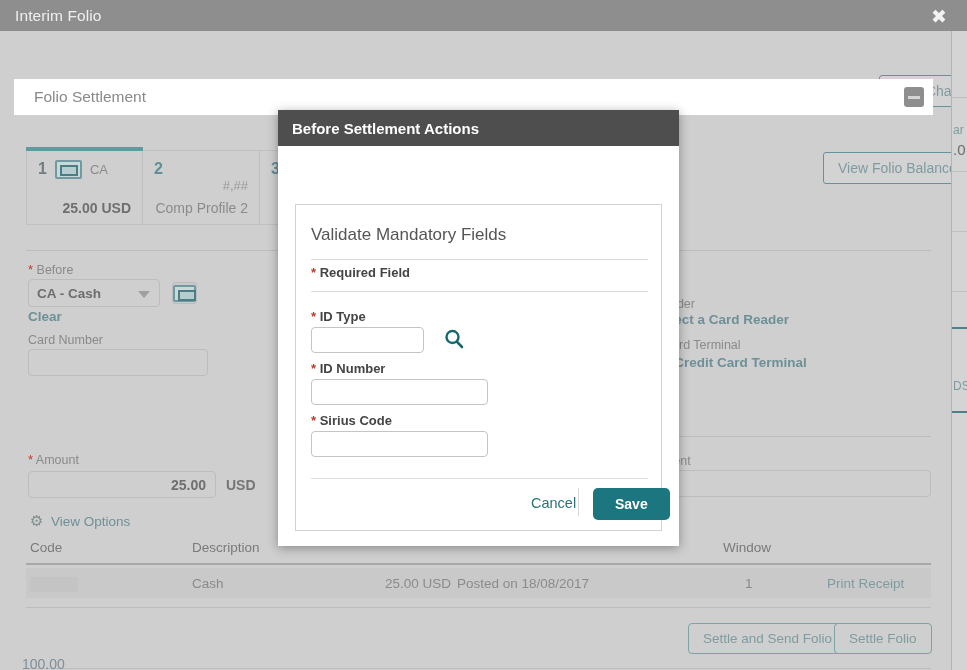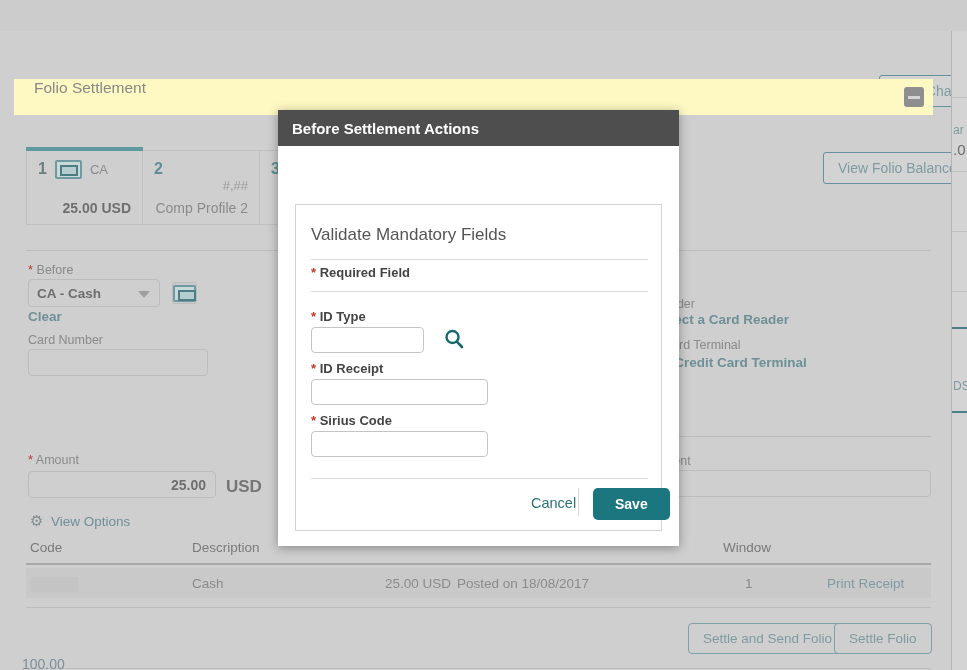--- a/index.html
+++ b/index.html
@@ -65,22 +65,22 @@
     border-left: 13px solid #7e8c8c;
     border-bottom: 11px solid transparent;
   }
   #post-charge { left: 879px; top: 44px; }
   #view-folio-balances { left: 823px; top: 121px; }
 
   
   .section-header {
     position: absolute; left: 14px; top: 48px;
     width: 919px; height: 36px;
-    background: #fef9c3;
-    display: flex; 
+    background: #ffffff;
+    display: flex; align-items: center;
   }
   .section-header .label {
     font-size: 15.5px;
     color: #898989;
     padding-left: 20px;
   }
   .collapse-btn {
     position: absolute; right: 9px; top: 8px;
     width: 20px; height: 20px;
     background: #8e8e8e;
@@ -208,21 +208,21 @@
     font-size: 13.5px;
     font-weight: bold;
     cursor: pointer;
   }
   .link.plain { font-weight: normal; }
   .amount-val {
     position: absolute;
     font-size: 14px; color: #6f6f6f; font-weight: bold;
     text-align: right;
   }
-  .unit { position: absolute; font-size: 17px; color: #757575; font-weight: bold; }
+  .unit { position: absolute; font-size: 14px; color: #757575; font-weight: bold; }
 
   .gear {
     position: absolute;
     width: 15px; height: 15px;
     color: #7e8e8e;
     font-size: 15px; line-height: 15px;
     font-family: "DejaVu Sans", sans-serif;
   }
 
   
@@ -498,32 +498,36 @@
       <div class="m-input" style="left:15px; top:122px; width:113px;"></div>
       <div class="m-search" style="left:147px; top:123px;">
         <svg width="22" height="22" viewBox="0 0 22 22" aria-hidden="true">
           <circle cx="9.5" cy="9" r="6" fill="none" stroke="#14676f" stroke-width="2.4"></circle>
           <line x1="13.8" y1="13.6" x2="19" y2="19" stroke="#14676f" stroke-width="2.6" stroke-linecap="round"></line>
         </svg>
       </div>
 
       <div class="m-label" style="left:15px; top:156px;">
         <span class="req-star">*</span>
-        <span>ID Receipt</span>
+        <span>ID Number</span>
       </div>
       <div class="m-input" style="left:15px; top:174px; width:177px;"></div>
 
       <div class="m-label" style="left:15px; top:208px;">
         <span class="req-star">*</span>
         <span>Sirius Code</span>
       </div>
       <div class="m-input" style="left:15px; top:226px; width:177px;"></div>
 
       <div class="hr" style="left:15px; top:273px; width:337px;"></div>
 
       <div class="btn-link-cancel" style="left:235px; top:290px;">Cancel</div>
       <div class="vsep" style="left:282px; top:283px; height:28px;"></div>
       <button class="btn-save" style="left:297px; top:283px; position:absolute;">Save</button>
     </div>
   </div>
 
+  <div class="titlebar">
+    <span class="title">Interim Folio</span>
+    <span class="close">✖</span>
+  </div>
 
 </div>
 
 </body></html>

